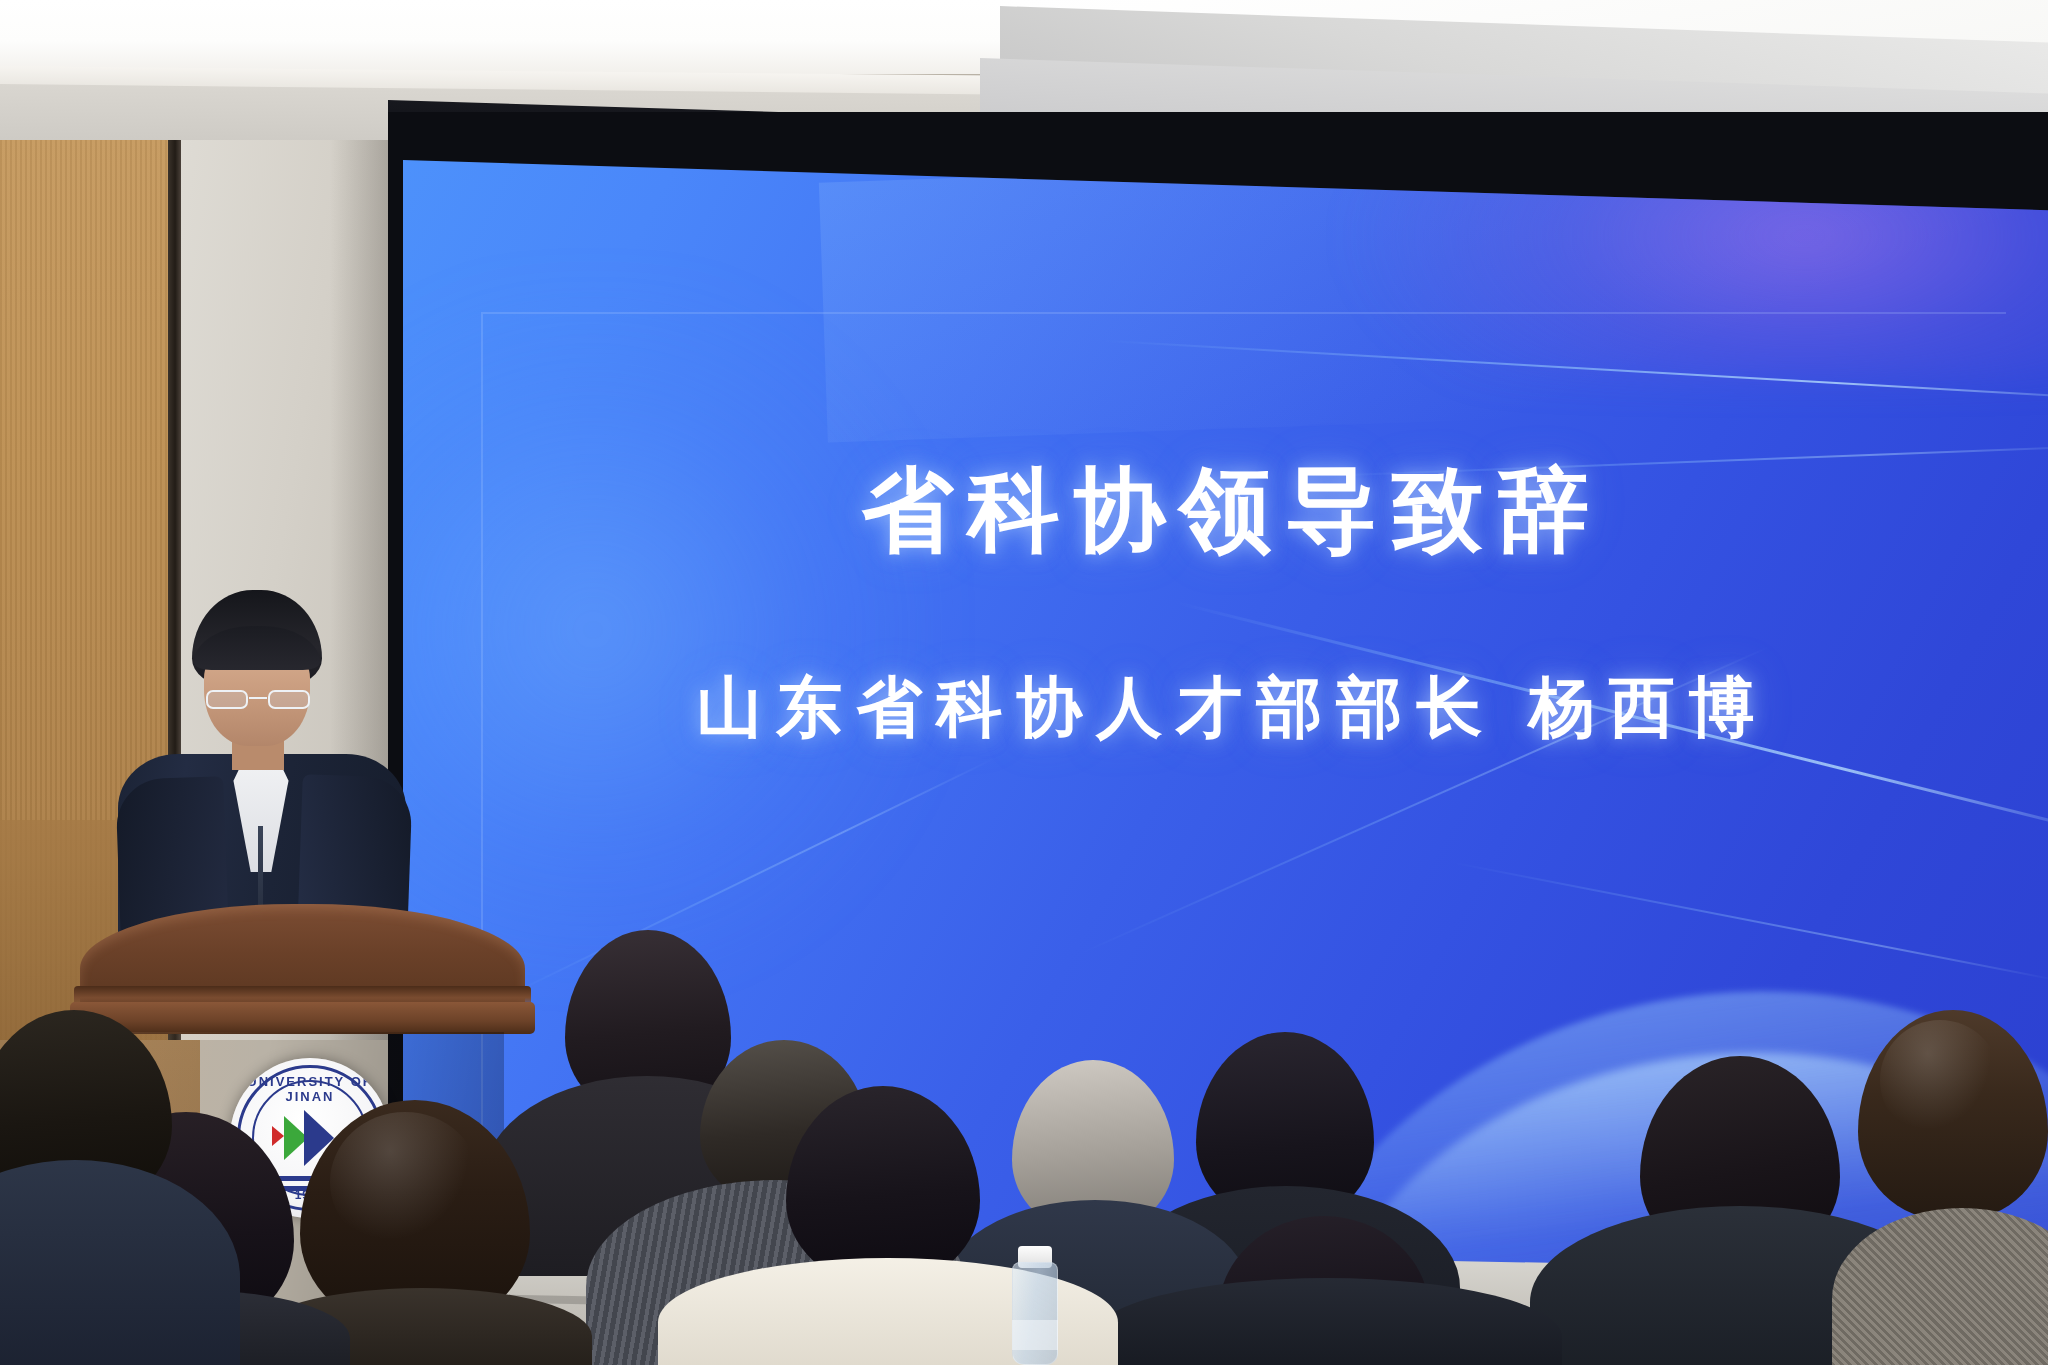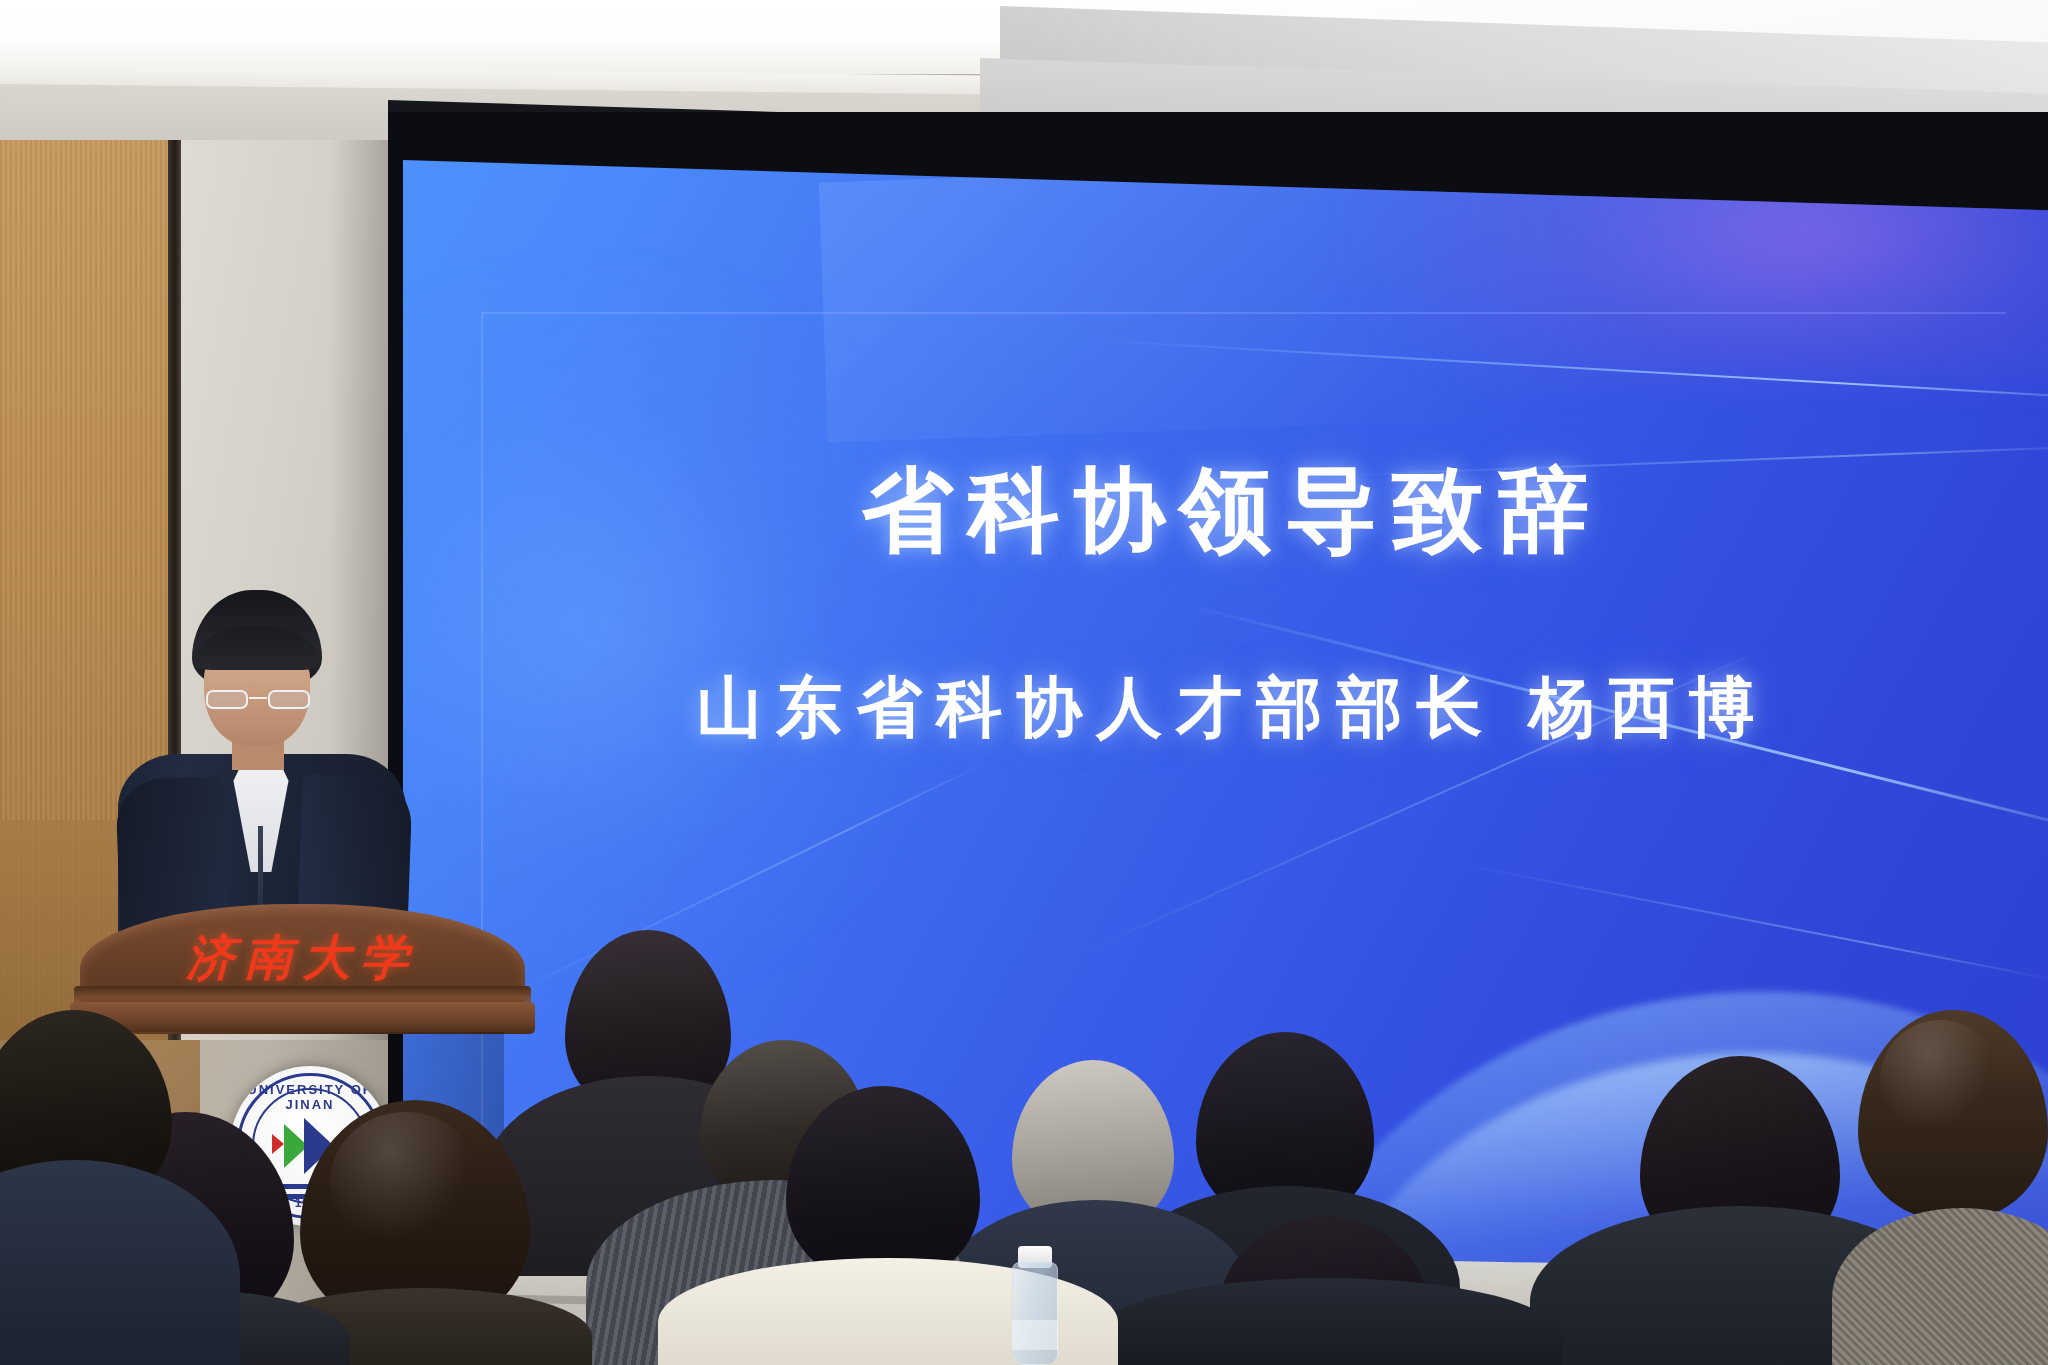--- a/index.html
+++ b/index.html
@@ -215,21 +215,21 @@
     position:absolute; left:0; top:36px; width:445px; text-align:center;
     color:#f0391a;
     font-family:"Liberation Serif","DejaVu Serif",serif;
     font-size:48px;
     font-weight:bold;
     font-style:italic;
     letter-spacing:10px;
     text-shadow:0 0 10px rgba(255,90,40,.55);
   }
   .podium-emblem{
-    position:absolute; left:150px; top:176px; width:160px; height:160px;
+    position:absolute; left:150px; top:168px; width:160px; height:160px;
     border-radius:50%;
     background:radial-gradient(circle at 45% 38%, #ffffff 0%, #f4f4f6 62%, #d8d9e2 100%);
     box-shadow:0 0 14px rgba(0,0,0,.35);
     overflow:hidden;
   }
   .emb-ring{
     position:absolute; left:7px; top:7px; right:7px; bottom:7px;
     border:3px solid #2b3a8c; border-radius:50%;
   }
   .emb-ring2{
@@ -440,21 +440,20 @@
     <div class="sp-hair-front"></div>
     <div class="sp-glasses">
       <div class="lens l"></div>
       <div class="lens r"></div>
       <div class="bridge"></div>
     </div>
   </div>
 
   <div class="podium">
     <div class="podium-top"></div>
-    <div class="podium-text">济南大学</div>
     <div class="podium-top-edge"></div>
     <div class="podium-cap"></div>
     <div class="podium-body"></div>
     <div class="podium-body-shade"></div>
 
     <div class="podium-emblem">
       <div class="emb-ring"></div>
       <div class="emb-ring2"></div>
       <div class="emb-text">UNIVERSITY OF JINAN</div>
       <div class="emb-chev red"></div>

